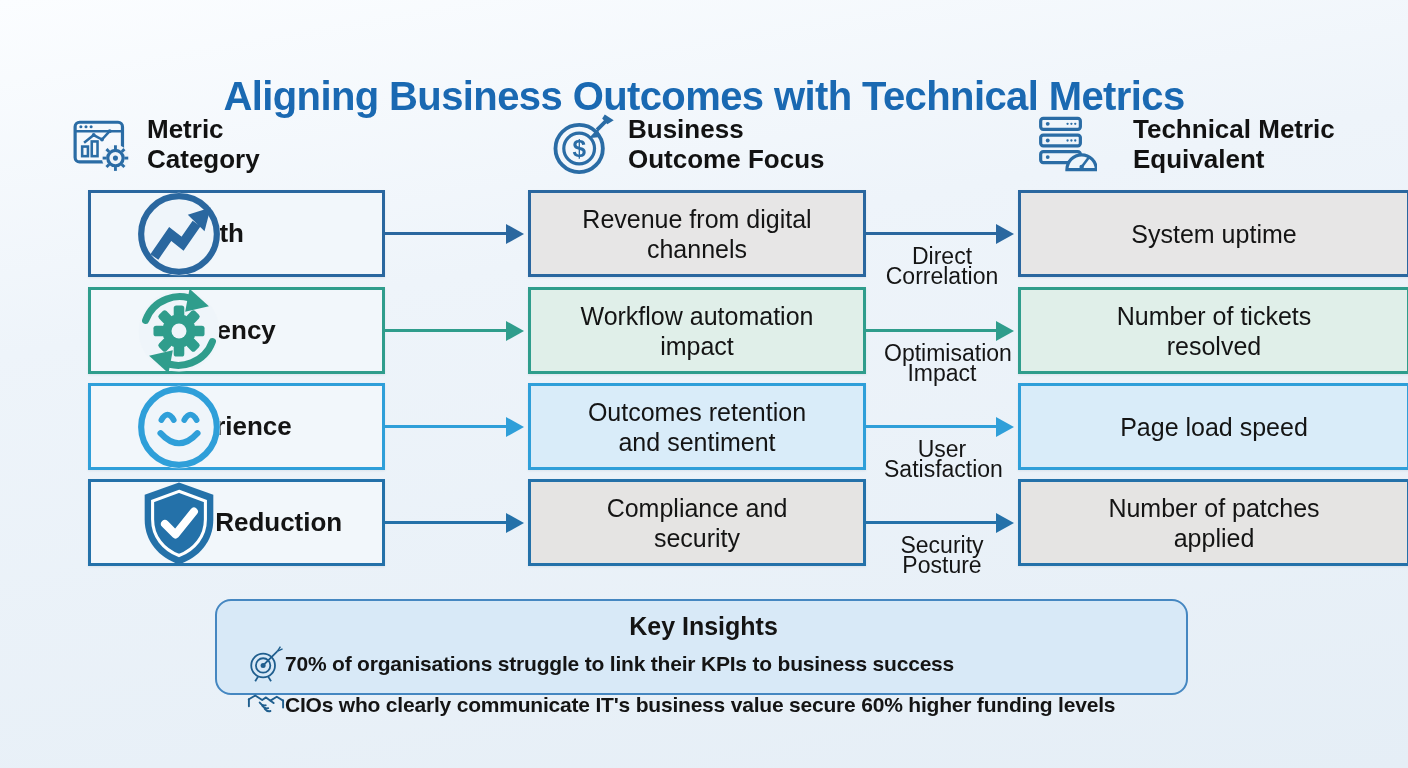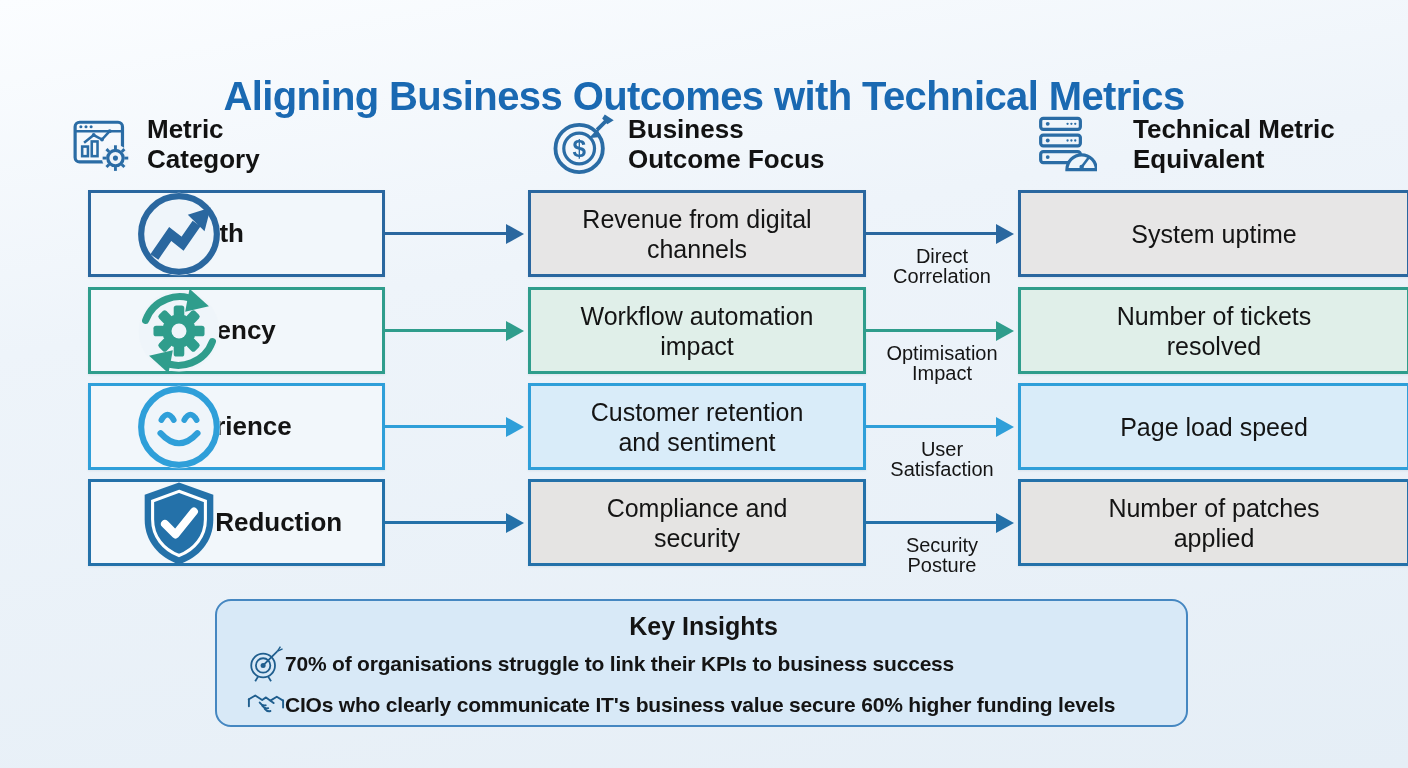--- a/index.html
+++ b/index.html
@@ -32,24 +32,24 @@
     white-space:pre-line;box-shadow:0 1px 2px rgba(30,60,90,.08);}
   .out-box{left:528px;width:338px;}
   .met-box{left:1018px;width:392px;}
   .harrow{position:absolute;top:50%;height:3px;margin-top:-1.5px;background:var(--rc);}
   .harrow::after{content:"";position:absolute;right:-18px;top:50%;transform:translateY(-50%);
     width:0;height:0;border-left:18px solid var(--rc);
     border-top:10px solid transparent;border-bottom:10px solid transparent;}
   .a1{left:385px;width:121px;}
   .a2{left:866px;width:130px;}
   .rel-label{position:absolute;left:884px;top:56px;width:116px;text-align:center;
-    font-size:20px;line-height:20px;color:#151515;white-space:pre-line;}
+    font-size:23px;line-height:20px;color:#151515;white-space:pre-line;}
 
   
-  .insights{position:absolute;left:215px;top:599px;width:973px;height:128px;box-sizing:border-box;
+  .insights{position:absolute;left:215px;top:599px;width:973px;height:96px;box-sizing:border-box;
     background:#d8e9f7;border:2px solid #4587c1;border-radius:16px;padding:10px 26px 0 30px;}
   .ins-title{text-align:center;font-size:25px;font-weight:800;line-height:30px;}
   .ins-item{display:flex;align-items:center;margin-top:5px;}
   .ins-icon{width:38px;height:36px;color:#1f5e8e;flex:none;}
   .ins-text{font-size:21px;font-weight:700;letter-spacing:-0.2px;}
 
   .defs{position:absolute;width:0;height:0;overflow:hidden;}
 </style>
 </head>
 <body>
@@ -242,21 +242,21 @@
   </div>
       <div class="row" style="top: 383px; --rc: #2f9fd9; --rbg: #d9ecf9;">
     <div class="cat-box">
       <svg class="cat-icon">
             <use href="#smiley"></use>
           </svg>
       <span class="cat-label">Experience</span>
     </div>
     <div class="harrow a1"></div>
     <div class="out-box">
-      <span>Customer retention
+      <span>Outcomes retention
 and sentiment</span>
     </div>
     <div class="harrow a2"></div>
     <div class="rel-label">User
 Satisfaction</div>
     <div class="met-box">
       <span>Page load speed</span>
     </div>
   </div>
       <div class="row" style="top: 479px; --rc: #2471a9; --rbg: #e5e4e3;">

